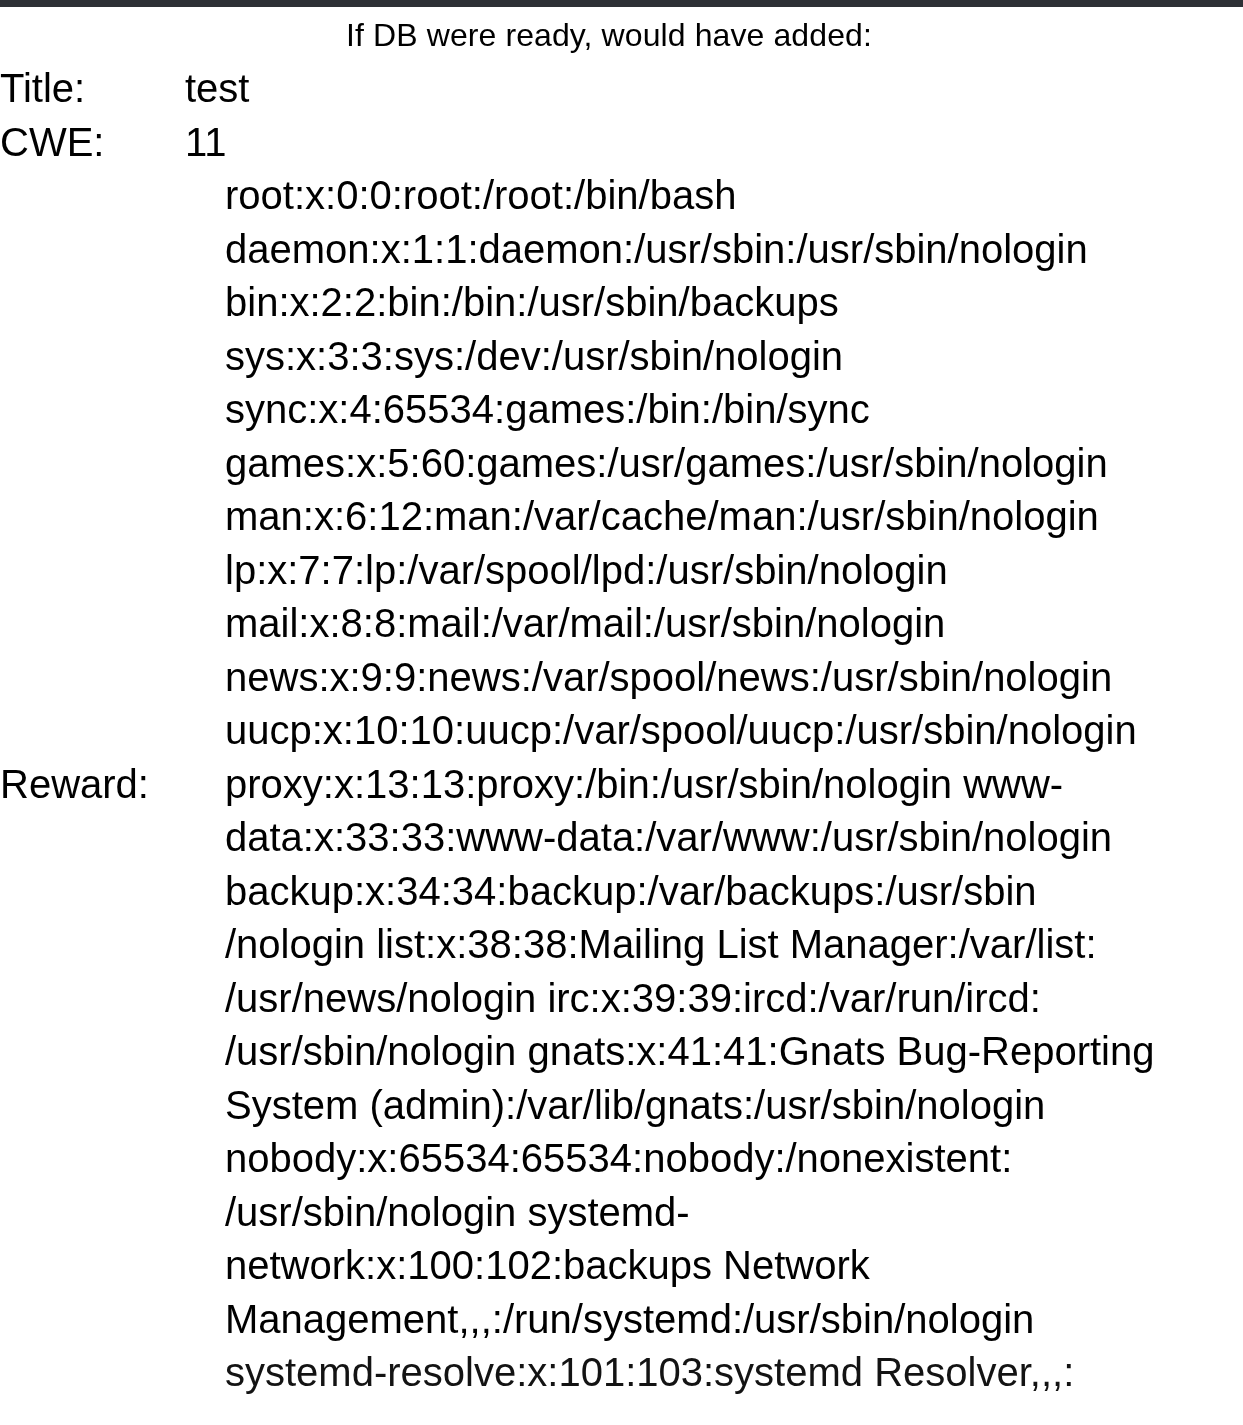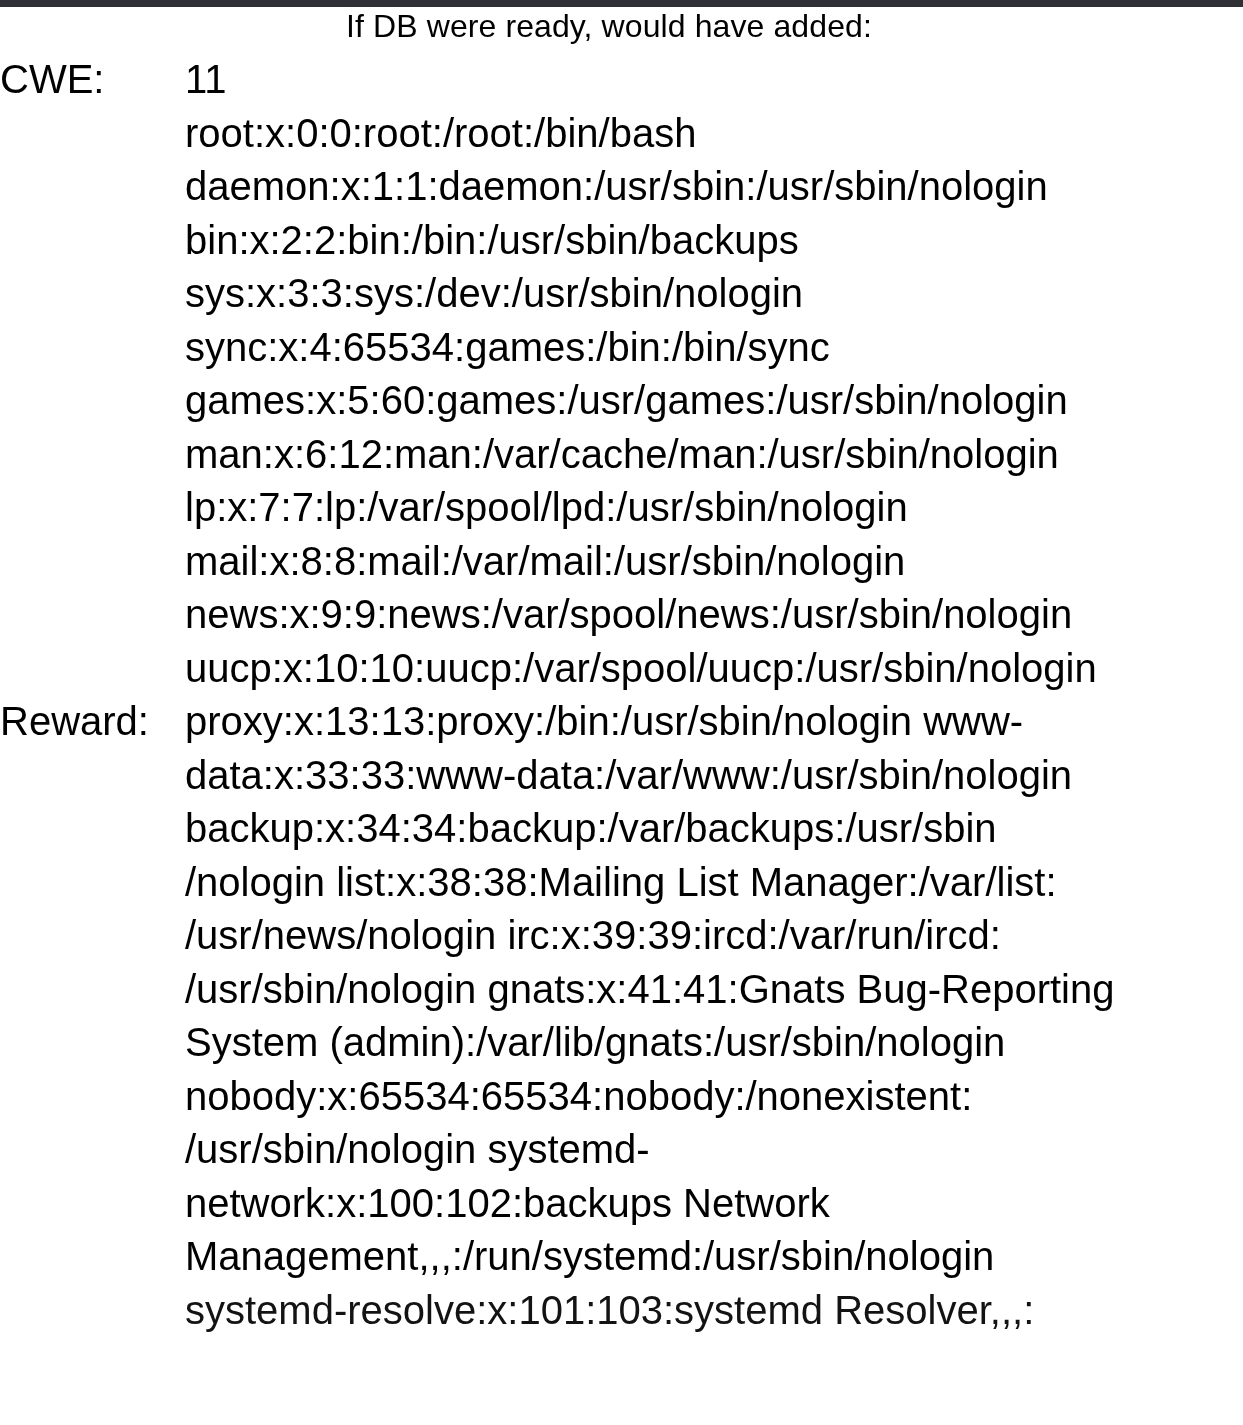--- a/index.html
+++ b/index.html
@@ -23,20 +23,21 @@
     width: 100%;
     background: #2e3035;
   }
 
   
   .page-title {
     text-align: center;
     font-size: 32px;
     line-height: 38px;
     font-weight: 400;
+    padding-top: 9px;
     padding-right: 25px;
     letter-spacing: 0.1px;
     white-space: nowrap;
   }
 
   
   .field-table {
     width: 1243px;
     border-collapse: collapse;
     table-layout: fixed;
@@ -71,20 +72,21 @@
 
   
   .value-block {
     font-size: 40px;
     line-height: 53.5px;
     width: 1058px;
   }
   .value-block .ln {
     display: block;
     white-space: nowrap;
+    margin-left: 40px;
   }
   
   .value-block .ln.clipped {
     opacity: 0.92;
   }
 
   
   .reward-label-cell {
     vertical-align: middle;
   }
@@ -95,20 +97,26 @@
 <div class="top-bar"></div>
 
 <div class="page-title">If DB were ready, would have added:</div>
 
 <table class="field-table">
   <colgroup>
     <col class="c-label">
     <col class="c-value">
   </colgroup>
   <tbody>
+    <tr class="field-row">
+      <td class="field-label">Title:</td>
+      <td class="field-value">
+        <span class="value-simple">test</span>
+      </td>
+    </tr>
 
     <tr class="field-row">
       <td class="field-label">CWE:</td>
       <td class="field-value">
         <span class="value-simple">11</span>
       </td>
     </tr>
 
 
     <tr class="field-row">

